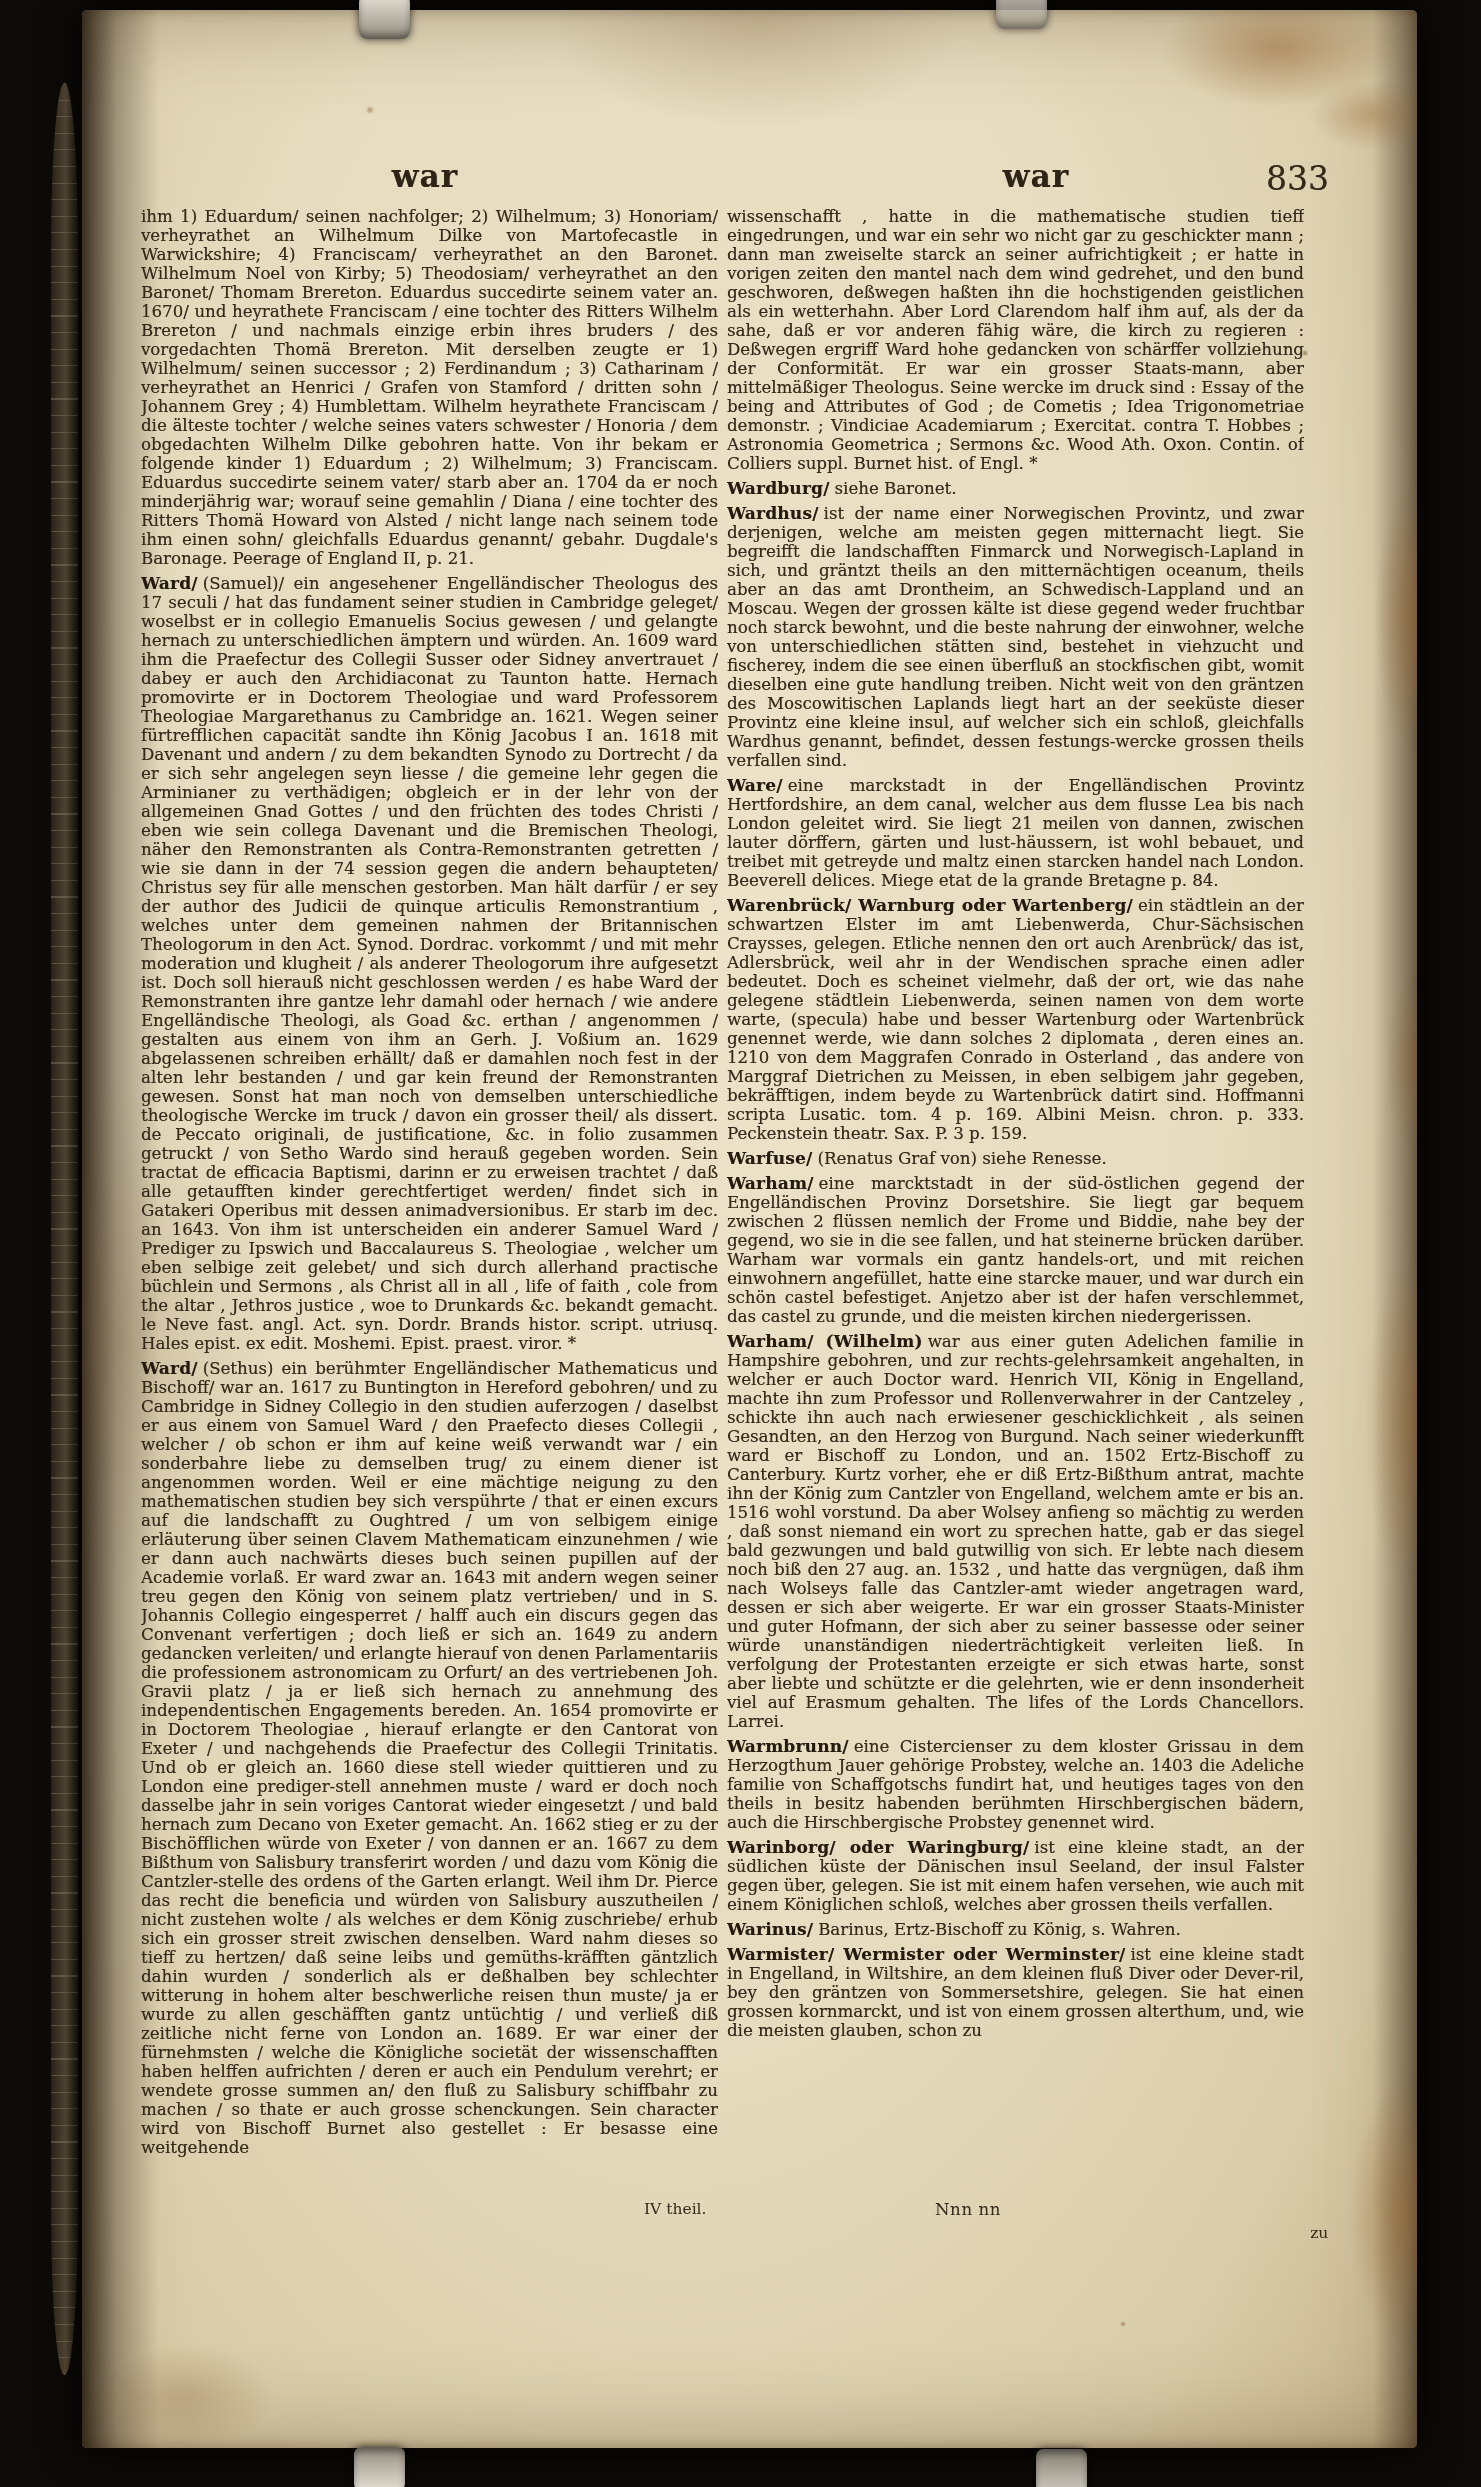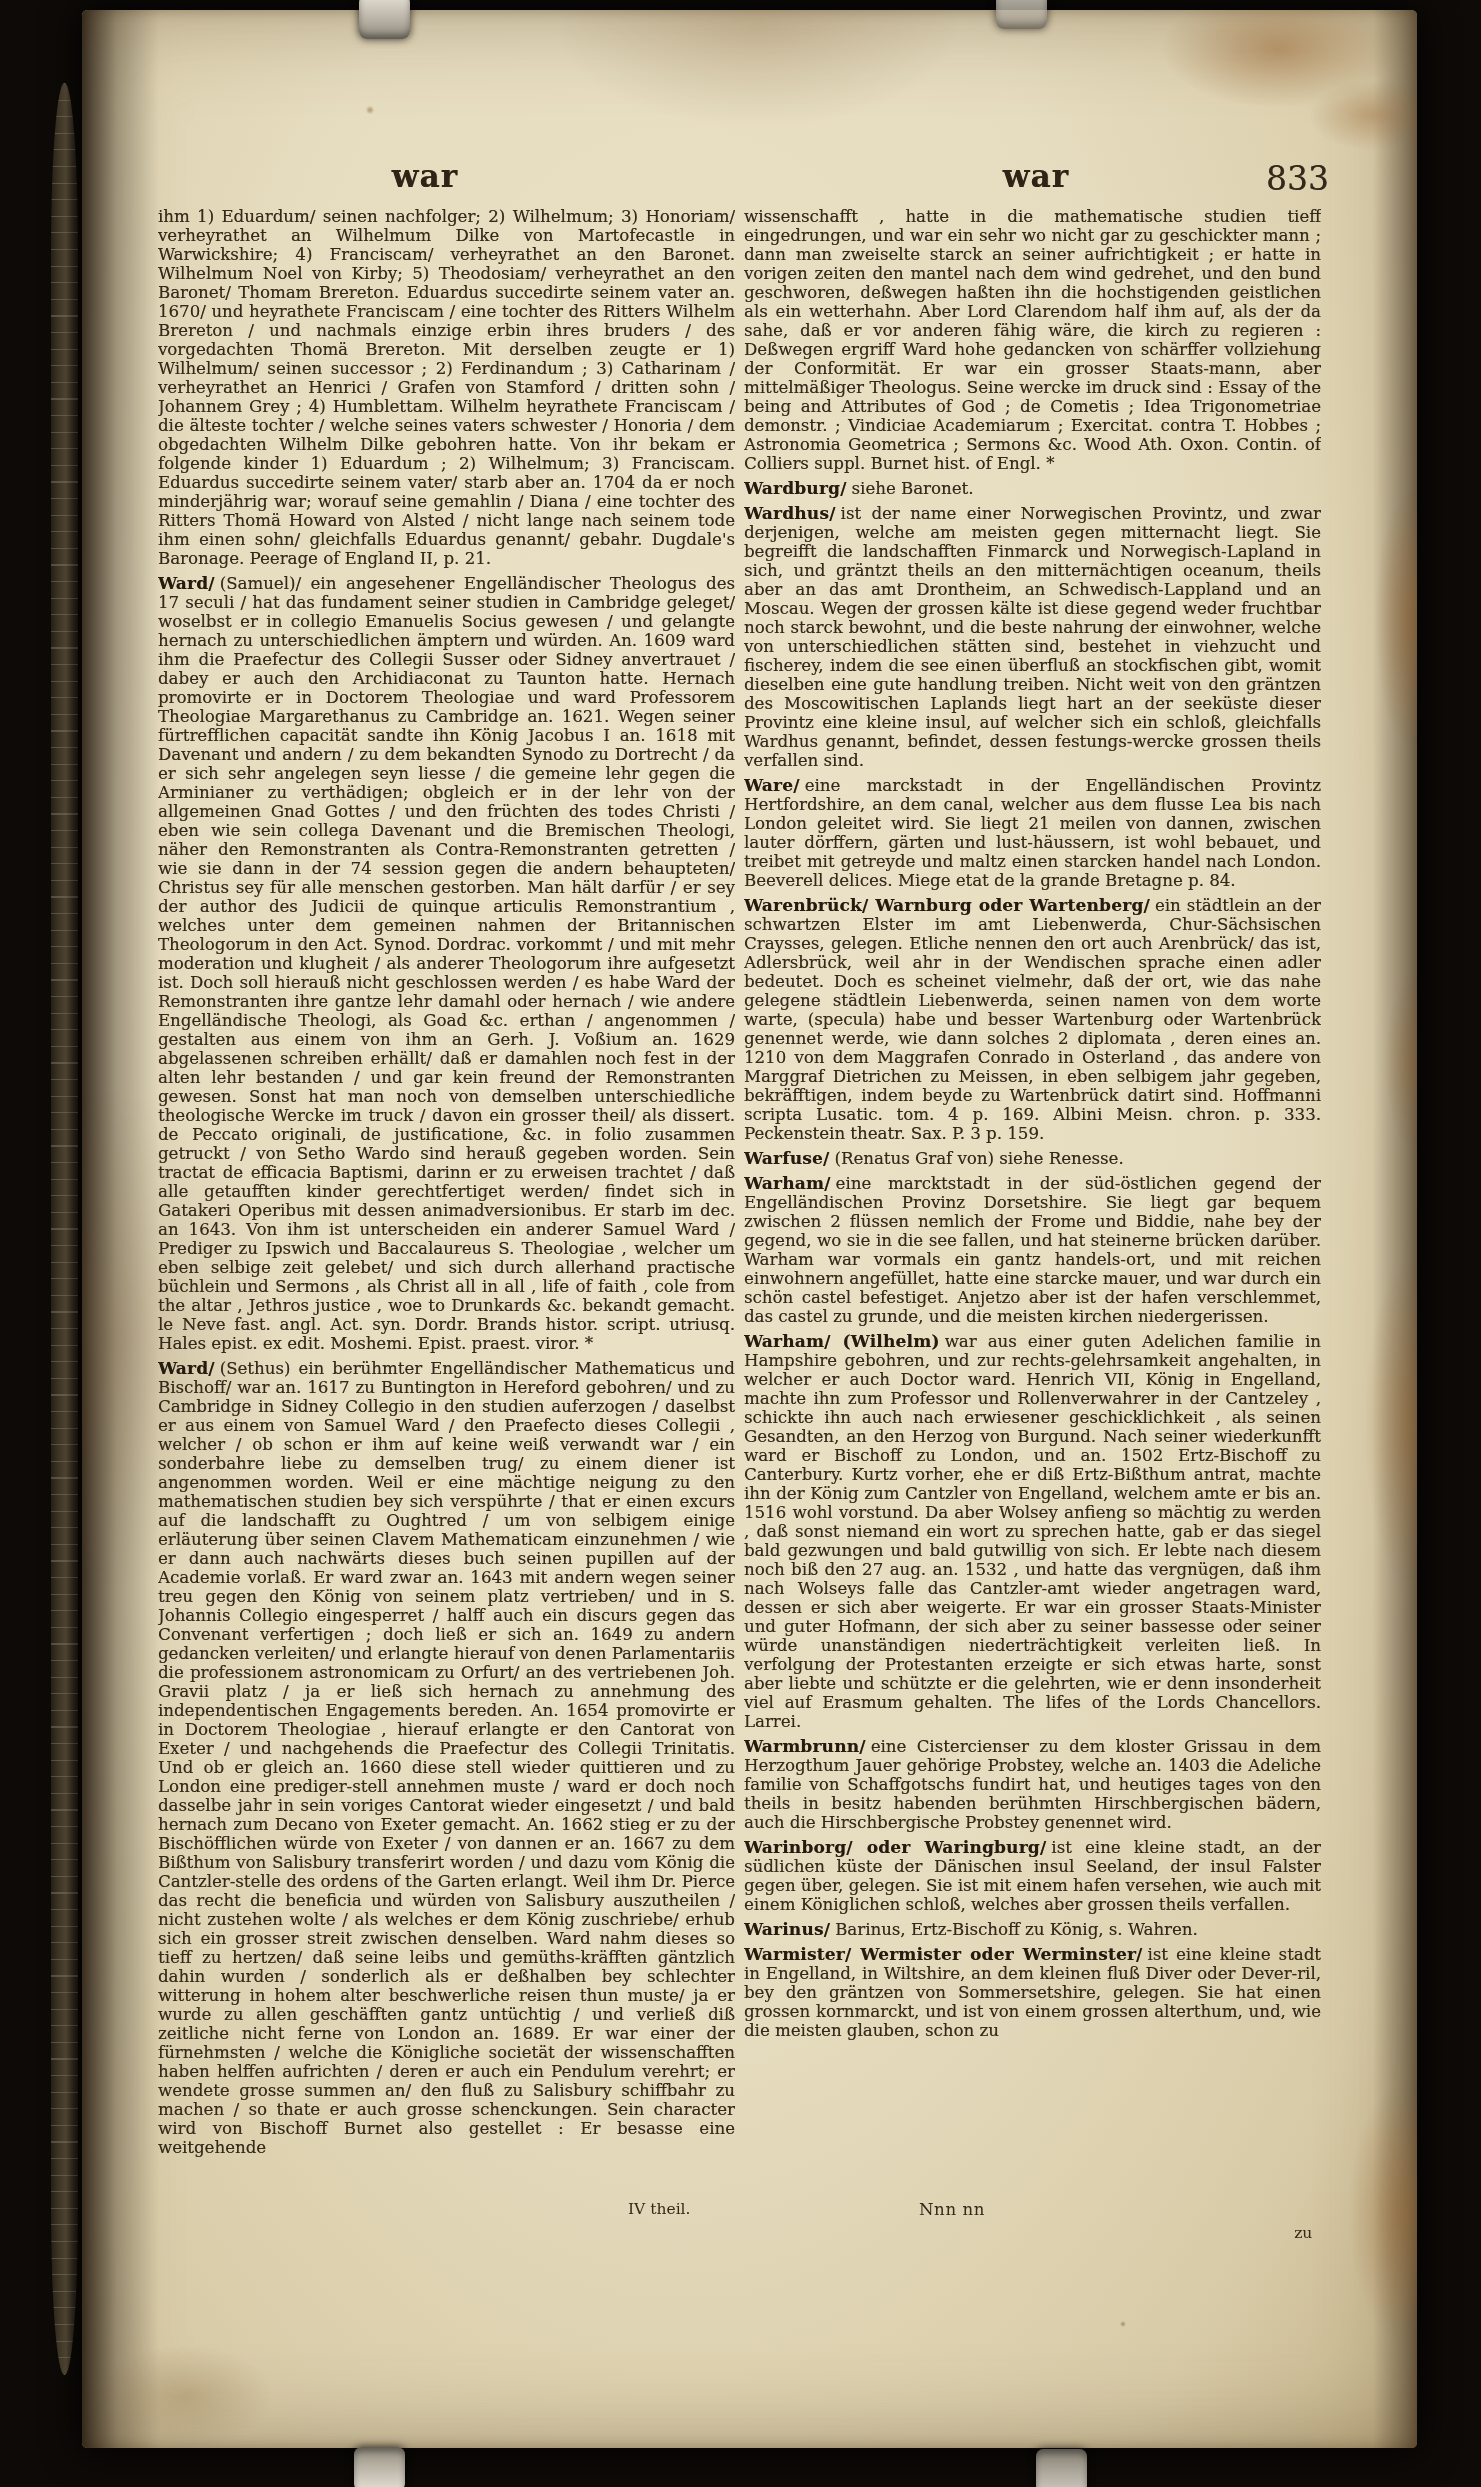--- a/index.html
+++ b/index.html
@@ -48,30 +48,30 @@
   .header-cell{width:577px;text-align:center;}
   .running-title{
     font-size:31px;font-weight:bold;color:#2e2416;letter-spacing:1.1px;
     text-shadow:0.3px 0.3px 0.4px rgba(46,35,20,.6);
   }
   .page-number{
     position:absolute;right:-8.9px;top:1.1px;font-size:33px;color:#33281a;
     text-shadow:0.3px 0.3px 0.4px rgba(46,35,20,.55);
   }
   
-  .columns{position:absolute;left:76px;top:197px;width:1179px;display:flex;gap:9px;}
+  .columns{position:absolute;left:59px;top:197px;width:1179px;display:flex;gap:9px;}
   .col{width:577px;height:1988px;overflow:hidden;}
   .entry{
     margin:0 0 6px;text-align:justify;hyphens:auto;
     font-size:16.6px;line-height:19px;color:var(--ink,#35291a);
     text-shadow:0.2px 0.2px 0.3px rgba(46,35,20,.5);
   }
   .headword{font-weight:bold;font-size:17px;letter-spacing:0.2px;color:#241a0e;padding-right:5px;}
   
-  .footer{position:absolute;left:59px;top:2190px;width:1179px;height:50px;color:#35291a;}
+  .footer{position:absolute;left:75px;top:2190px;width:1179px;height:50px;color:#35291a;}
   .vol{position:absolute;left:487px;top:0;font-size:15.5px;}
   .sig{position:absolute;left:778px;top:0;font-size:16.6px;font-weight:normal;letter-spacing:0.6px;text-align:center;}
   .catchword{position:absolute;right:7.7px;top:24px;font-size:15.5px;}
   
   .side-sliver{
     position:absolute;left:51px;top:83px;width:26.6px;height:2292px;opacity:.85;
     border-radius:13.3px/166px;filter:blur(0.6px);
     background:
       repeating-linear-gradient(180deg, rgba(225,210,175,.3) 0 1.1px, rgba(0,0,0,0) 1.1px 16.6px),
       linear-gradient(90deg,#2e2619,#6d5f46 55%,#241c12);

